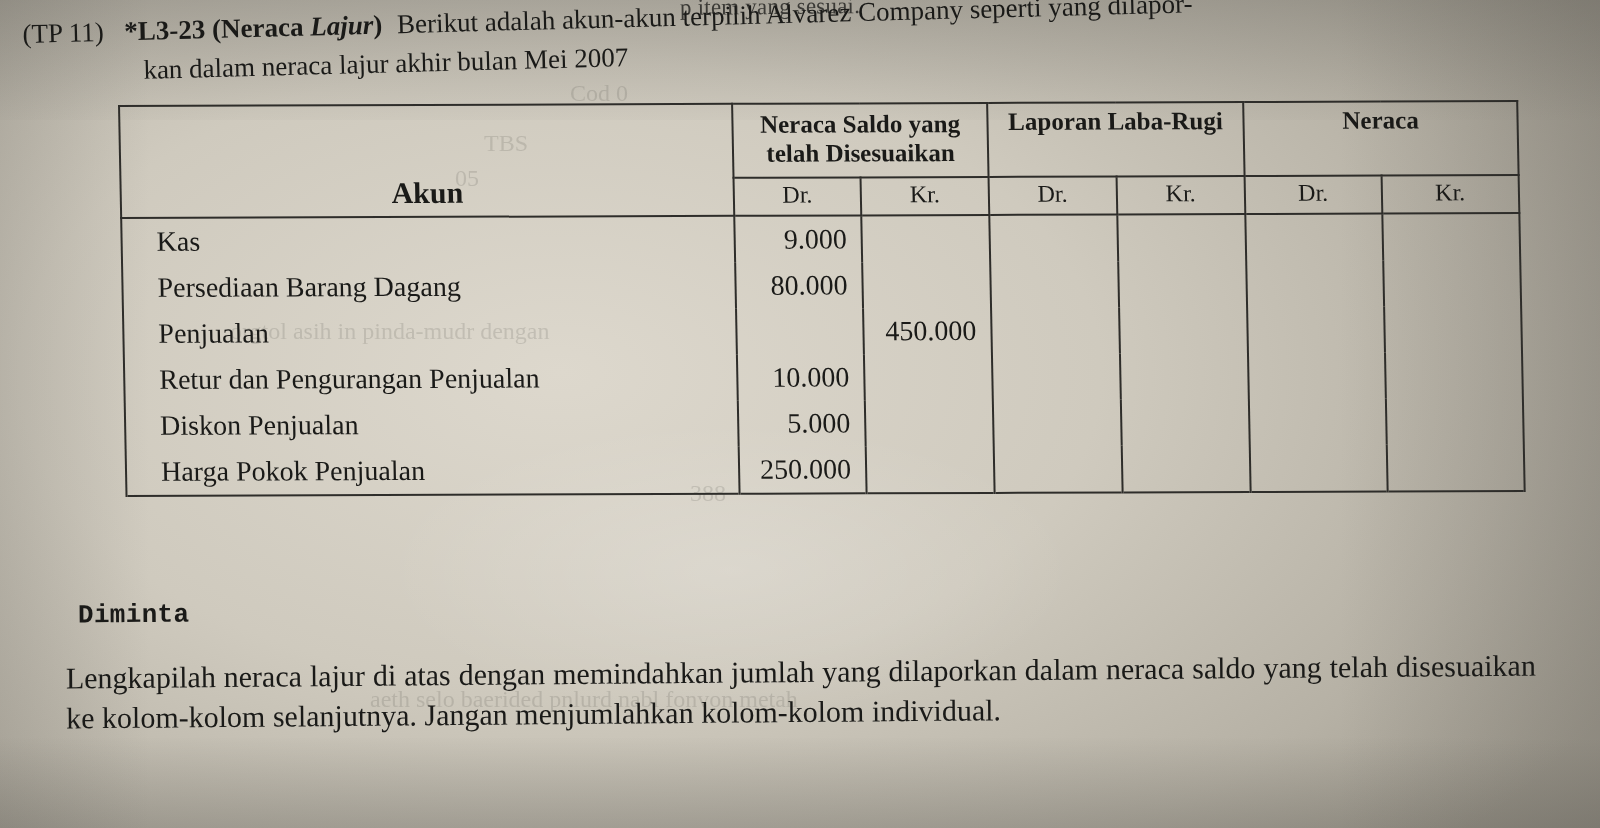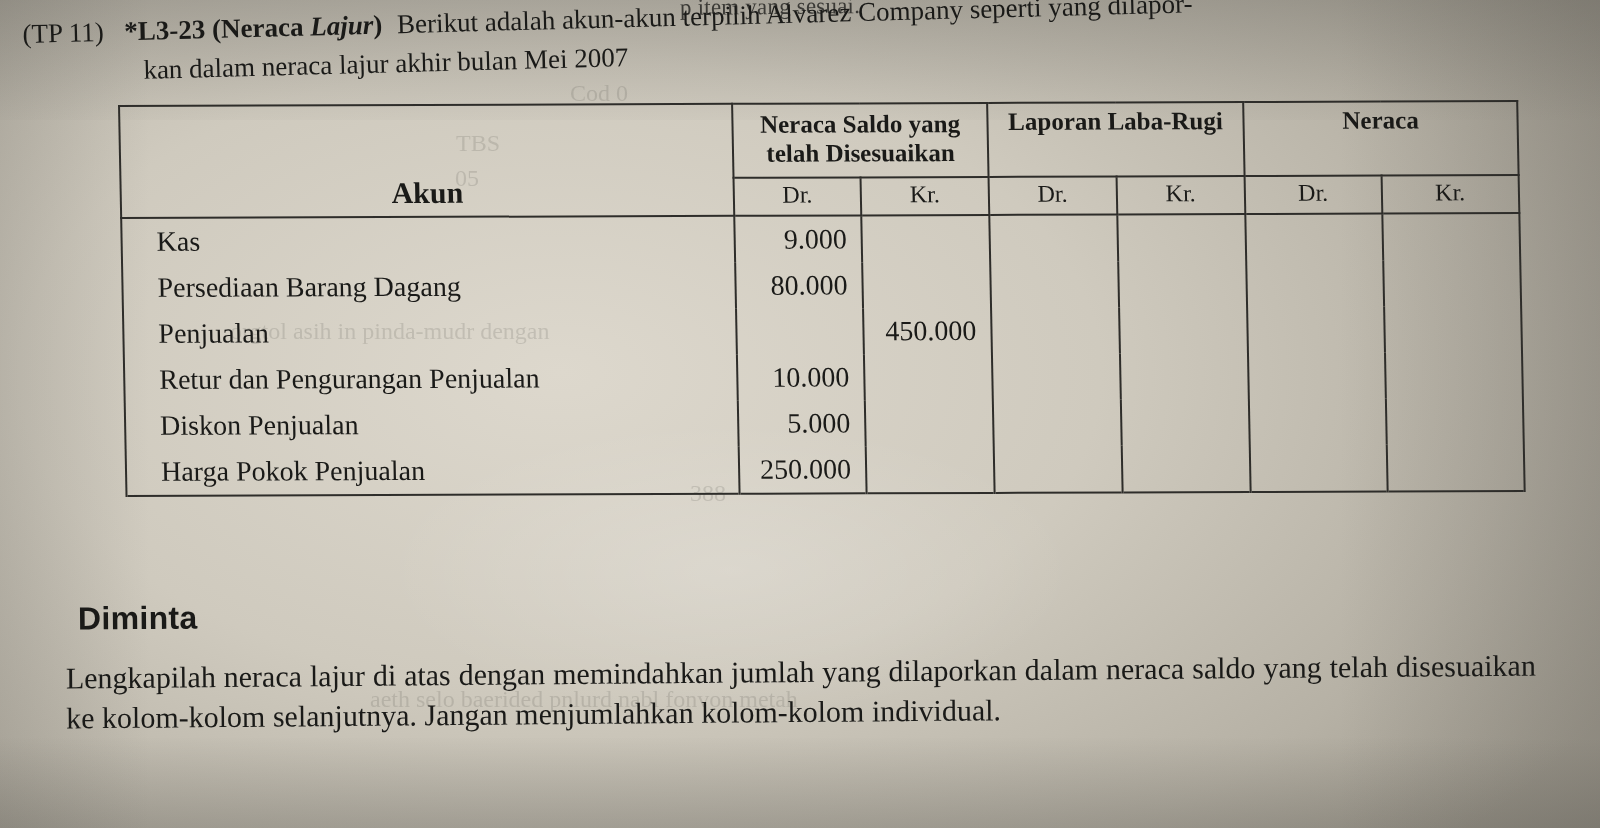--- a/index.html
+++ b/index.html
@@ -139,23 +139,23 @@
   tr.row td { border-top: none; border-bottom: none; }
   tr.row:last-child td { border-bottom: none; }
 
   
   .vcol { border-left: 2px solid #2e2d2a; border-right: 2px solid #2e2d2a; }
 
   
   .diminta {
     position: absolute;
     left: 78px; top: 600px;
-    font-family: Liberation Sans, sans-serif;
+    font-family: Liberation Mono, monospace;
     font-weight: bold;
-    font-size: 32px;
+    font-size: 26px;
     letter-spacing: .3px;
     transform: rotate(-0.5deg);
   }
   .body-text {
     position: absolute;
     left: 66px; top: 652px;
     width: 1470px;
     font-size: 30px;
     line-height: 1.32;
     text-align: justify;
@@ -177,21 +177,21 @@
 <body>
 
 <div id="page">
 
   <div class="shade-left"></div>
   <div class="shade-right"></div>
   <div class="shade-top"></div>
   <div class="shade-bottom"></div>
   <div class="glare"></div>
 
-  <div class="bleed" style="left:456px; top:130px;">TBS</div>
+  <div class="bleed" style="left:484px; top:130px;">TBS</div>
   <div class="bleed" style="left:455px; top:165px;">05</div>
   <div class="bleed" style="left:570px; top:80px;">Cod 0</div>
   <div class="bleed" style="left:230px; top:318px;">orgtol  asih  in  pinda-mudr  dengan</div>
   <div class="bleed" style="left:690px; top:480px;">388</div>
   <div class="bleed" style="left:370px; top:686px;">aeth selo baerided pnlurd nabl fonvon metah</div>
 
   <div class="cutline">p item yang sesuai.</div>
 
   <div class="heading">
     <div class="line1">

